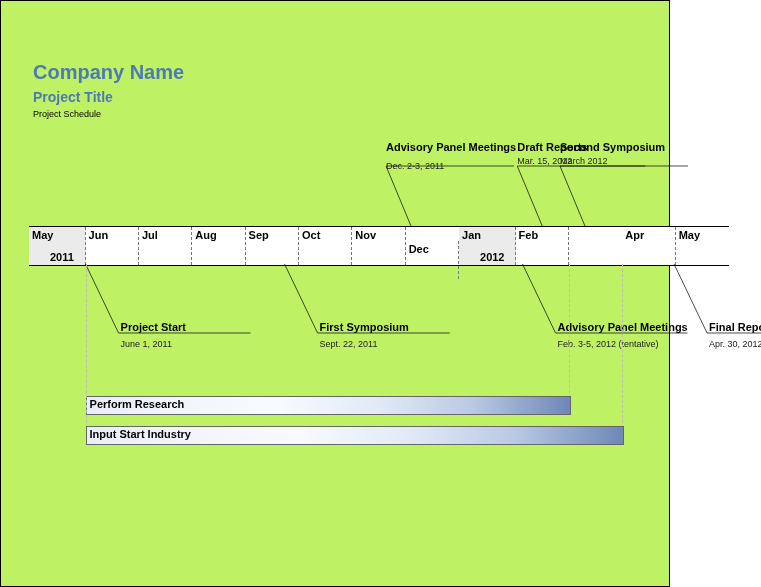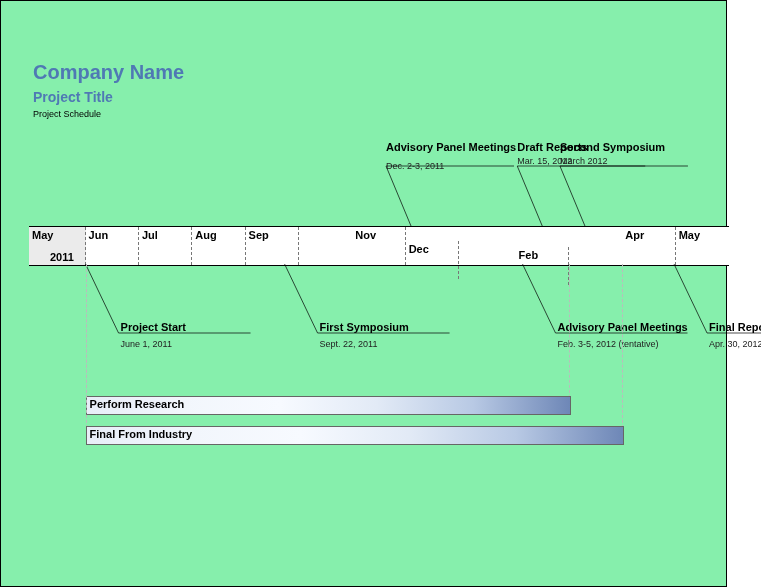--- a/index.html
+++ b/index.html
@@ -1,16 +1,16 @@
 <!DOCTYPE html>
 <html><head>
 <meta charset="utf-8">
 <style>
   html,body{margin:0;padding:0;background:#fff;font-family:Arial,Helvetica,sans-serif;color:#000;}
-  .page{position:relative;width:727px;height:587px;background:#86efac;border:1px solid #000;box-sizing:border-box;}
+  .page{position:relative;width:670px;height:587px;background:#bef264;border:1px solid #000;box-sizing:border-box;}
   .company{position:absolute;left:32px;top:60px;font-size:20px;font-weight:bold;color:#4f79b4;}
   .ptitle{position:absolute;left:32px;top:88px;font-size:14px;font-weight:bold;color:#4f79b4;}
   .psubtitle{position:absolute;left:32px;top:108px;font-size:9px;color:#000;}
   .timeline{position:absolute;left:28px;top:225px;width:700px;height:38px;border-top:1px solid #000;border-bottom:1px solid #000;background:#fff;}
   .cell{position:absolute;top:0;height:38px;box-sizing:border-box;border-right:1px dashed #777;}
   .cell.year{background:#ebebeb;}
   .cell .m{position:absolute;left:3px;top:2px;font-size:11px;font-weight:bold;}
   .cell .y{position:absolute;left:21px;bottom:2px;font-size:11px;font-weight:bold;}
   .ev-title{position:absolute;font-size:11px;font-weight:bold;white-space:nowrap;}
   .ev-date{position:absolute;font-size:9px;white-space:nowrap;color:#222;}
@@ -38,27 +38,34 @@
       </div>
       <div class="cell" style="left: 109.909px; width: 53.3537px;">
         <div class="m">Jul</div>
       </div>
       <div class="cell" style="left: 163.262px; width: 53.3537px;">
         <div class="m">Aug</div>
       </div>
       <div class="cell" style="left: 216.616px; width: 53.3537px;">
         <div class="m">Sep</div>
       </div>
+      <div class="cell" style="left: 269.97px; width: 53.3537px;">
+        <div class="m">Oct</div>
+      </div>
       <div class="cell" style="left: 323.323px; width: 53.3537px;">
         <div class="m">Nov</div>
       </div>
       <div class="cell" style="left: 376.677px; width: 53.3537px; margin-top: 14px;">
         <div class="m">Dec</div>
       </div>
-      <div class="cell" style="left: 486.585px; width: 53.3537px; margin-top: 20px;">
+      <div class="cell year" style="left: 430.03px; width: 56.5549px;">
+        <div class="m">Jan</div>
+        <div class="y">2012</div>
+      </div>
+      <div class="cell" style="left: 486.585px; width: 53.3537px;">
         <div class="m">Feb</div>
       </div>
       <div class="cell" style="left: 593.293px; width: 53.3537px;">
         <div class="m">Apr</div>
       </div>
       <div class="cell" style="left: 646.646px; width: 53.3537px; border-right: none;">
         <div class="m">May</div>
       </div>
     </div>
 <svg id="diagsvg" class="diag" style="left:0;top:0;width:761px;height:587px;position:absolute;pointer-events:none;">
@@ -92,15 +99,15 @@
     <div class="ev-date" style="left: 556.521px; top: 338px; text-align: center;">Feb. 3-5, 2012 (tentative)</div>
     <div class="ev-title" style="left: 708.046px; top: 320px;">Final Reports</div>
     <div class="ev-date" style="left: 708.046px; top: 338px;">Apr. 30, 2012</div>
     <div class="vguide" style="left: 84.5549px; top: 263px; height: 149px;"></div>
     <div class="vguide" style="left: 567.939px; top: 263px; height: 149px;"></div>
     <div class="taskbar" style="left: 84.5549px; top: 395px; width: 483.384px;"></div>
     <div class="tasklabel" style="left: 88.5549px; top: 397px;">Perform Research</div>
     <div class="vguide" style="left: 84.5549px; top: 263px; height: 179px;"></div>
     <div class="vguide" style="left: 621.293px; top: 263px; height: 179px;"></div>
     <div class="taskbar" style="left: 84.5549px; top: 425px; width: 536.738px;"></div>
-    <div class="tasklabel" style="left: 88.5549px; top: 427px;">Final From Industry</div>
+    <div class="tasklabel" style="left: 88.5549px; top: 427px;">Input Start Industry</div>
 
 </div>
 
 </body></html>

